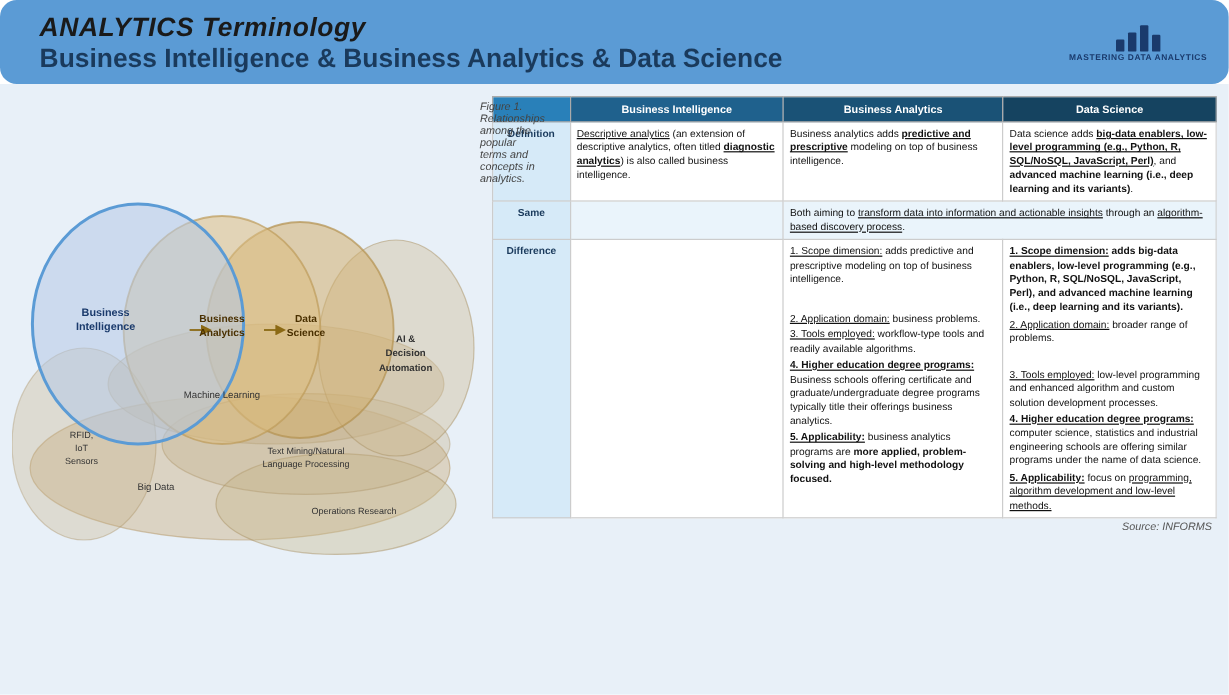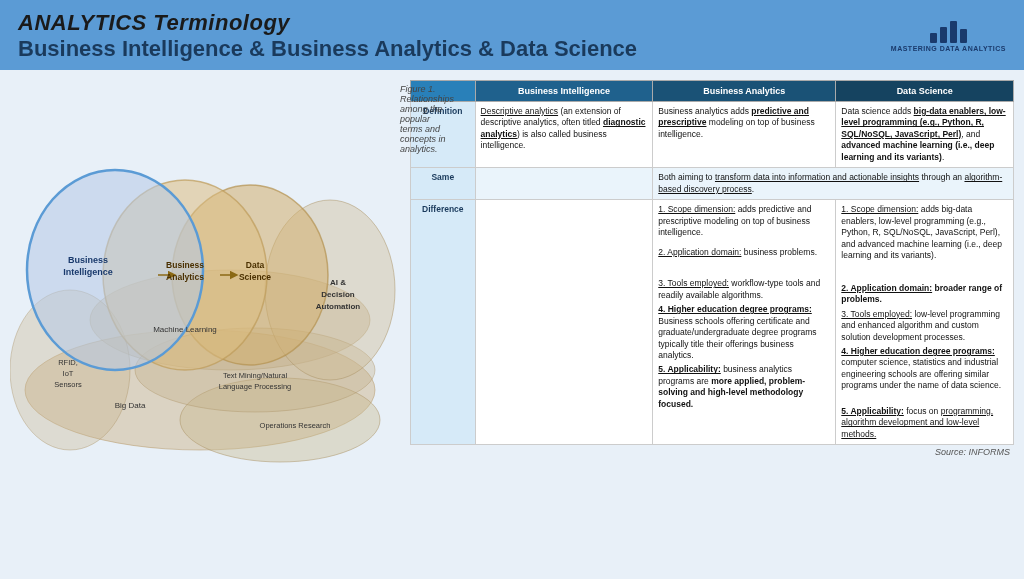--- a/index.html
+++ b/index.html
@@ -12,24 +12,25 @@
     }
     .page {
       width: 1024px;
       height: 579px;
       background: #fff;
       display: flex;
       flex-direction: column;
     }
     .header {
       background: #5b9bd5;
-      padding: 10px 18px 8px 18px;
+      padding: 10px 18px 8px 33px;
       display: flex;
       align-items: center;
       justify-content: space-between;
+      border-radius: 14px;
     }
     .header-text h1 {
       font-size: 22px;
       font-weight: 900;
       color: #1a1a1a;
       letter-spacing: 0.5px;
     }
     .header-text h1 span {
       font-style: italic;
     }
@@ -256,31 +257,31 @@
             <td></td>
             <td colspan="2" style="background:#d6eaf8;">
               Both aiming to <span class="underline">transform data into information and actionable insights</span> through an <span class="underline">algorithm-based discovery process</span>.
             </td>
           </tr>
 
           <tr>
             <td>Difference</td>
             <td></td>
             <td>
-              <p style="margin-bottom:8px;"><span class="underline">1. Scope dimension:</span> adds predictive and prescriptive modeling on top of business intelligence.</p>
-              <p style="margin-bottom:20px;"><span class="underline">2. Application domain:</span> business problems.</p>
+              <p style="margin-bottom:21px;"><span class="underline">1. Scope dimension:</span> adds predictive and prescriptive modeling on top of business intelligence.</p>
+              <p style="margin-bottom:2px;"><span class="underline">2. Application domain:</span> business problems.</p>
               <p style="margin-bottom:3px;"><span class="underline">3. Tools employed:</span> workflow-type tools and readily available algorithms.</p>
               <p style="margin-bottom:3px;"><span class="underline bold">4. Higher education degree programs:</span> Business schools offering certificate and graduate/undergraduate degree programs typically title their offerings business analytics.</p>
               <p><span class="underline bold">5. Applicability:</span> business analytics programs are <span class="bold">more applied, problem-solving and high-level methodology focused.</span></p>
             </td>
             <td>
-              <p style="margin-bottom:21px;"><span class="underline">1. Scope dimension:</span> adds big-data enablers, low-level programming (e.g., Python, R, SQL/NoSQL, JavaScript, Perl), and advanced machine learning (i.e., deep learning and its variants).</p>
-              <p style="margin-bottom:3px;font-weight:bold;"><span class="underline">2. Application domain:</span> broader range of problems.</p>
+              <p style="margin-bottom:3px;font-weight:bold;"><span class="underline">1. Scope dimension:</span> adds big-data enablers, low-level programming (e.g., Python, R, SQL/NoSQL, JavaScript, Perl), and advanced machine learning (i.e., deep learning and its variants).</p>
+              <p style="margin-bottom:19px;"><span class="underline">2. Application domain:</span> broader range of problems.</p>
               <p style="margin-bottom:3px;"><span class="underline">3. Tools employed:</span> low-level programming and enhanced algorithm and custom solution development processes.</p>
-              <p style="margin-bottom:14px;"><span class="underline bold">4. Higher education degree programs:</span> computer science, statistics and industrial engineering schools are offering similar programs under the name of data science.</p>
+              <p style="margin-bottom:3px;"><span class="underline bold">4. Higher education degree programs:</span> computer science, statistics and industrial engineering schools are offering similar programs under the name of data science.</p>
               <p><span class="underline bold">5. Applicability:</span> focus on <span class="underline">programming, algorithm development and low-level methods.</span></p>
             </td>
           </tr>
         </tbody>
       </table>
       <div class="source-line">Source: INFORMS</div>
     </div>
   </div>
 </div>
 

